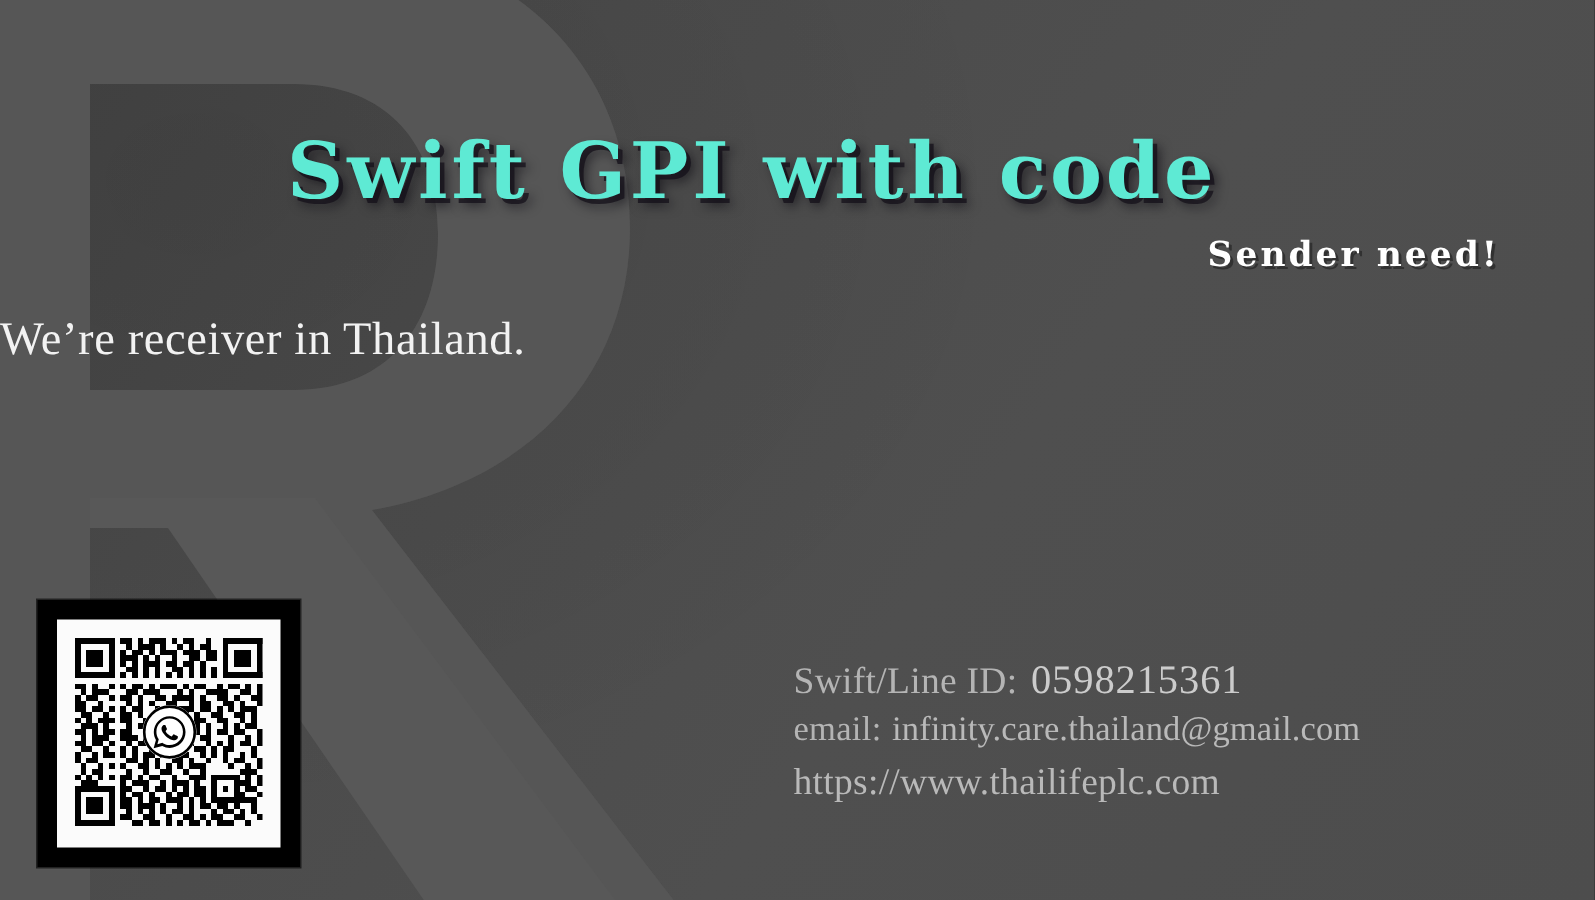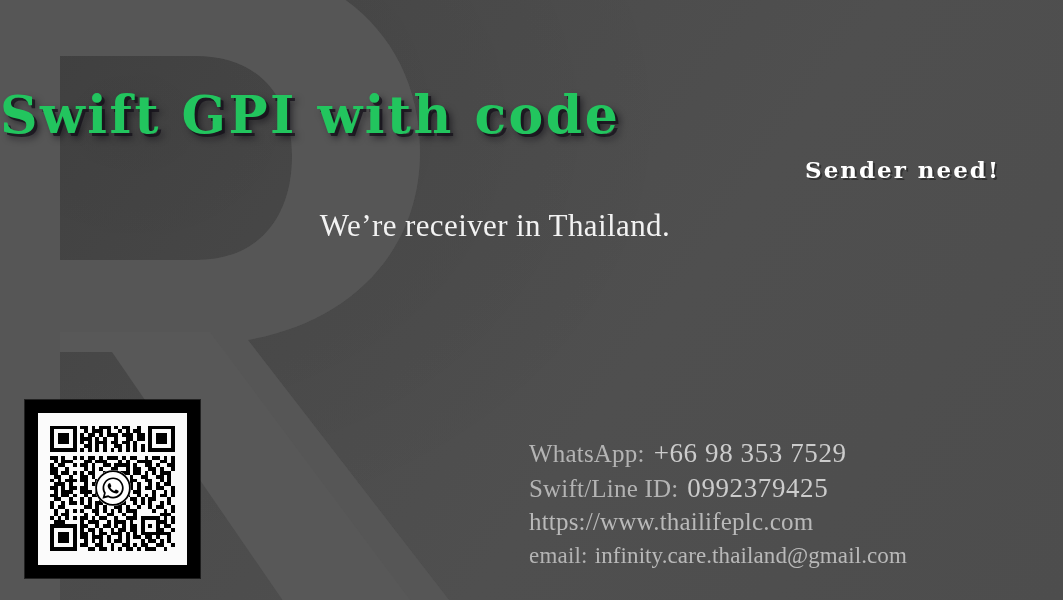--- a/index.html
+++ b/index.html
@@ -42,26 +42,26 @@
     position: absolute;
     left: 0;
     top: 0;
     width: 1063px;
   }
   .headline {
     position: absolute;
     left: 0;
     top: 84px;
     width: 1003px;
-    text-align: left;
+    text-align: center;
     font-family: "DejaVu Serif", serif;
     font-weight: bold;
     font-size: 52px;
     letter-spacing: 2.5px;
-    color: #22c55e;
+    color: #5eead4;
     text-shadow:
        3px 3px 0 rgba(20,16,26,0.75),
        5px 5px 7px rgba(10,8,14,0.55);
     white-space: nowrap;
   }
   .subhead {
     position: absolute;
     left: 0;
     top: 156px;
     width: 1000px;
@@ -72,21 +72,21 @@
     letter-spacing: 2px;
     color: #ffffff;
     text-shadow: 2px 2px 0 rgba(25,25,25,0.55);
     white-space: nowrap;
   }
   .tagline {
     position: absolute;
     left: 0;
     top: 208px;
     width: 990px;
-    text-align: center;
+    text-align: left;
     font-family: "Liberation Serif", serif;
     font-size: 31px;
     letter-spacing: 0.4px;
     color: #f2f2f2;
     white-space: nowrap;
   }
 
   
   .contact {
     position: absolute;
@@ -192,37 +192,33 @@
   </div>
 
   <div class="title-block">
     <div class="headline">Swift GPI with code</div>
     <div class="subhead">Sender need!</div>
     <div class="tagline">We’re receiver in Thailand.</div>
   </div>
 
   <div class="contact">
 
-    <div class="contact-row">
-      <span class="c-label">WhatsApp:</span>
-      <span class="c-value">+66 98 353 7529</span>
-    </div>
 
     <div class="contact-row">
       <span class="c-label">Swift/Line ID:</span>
-      <span class="c-value">0992379425</span>
-    </div>
-
-    <div class="contact-row plain">
-      <span class="c-label">https://www.thailifeplc.com</span>
+      <span class="c-value">0598215361</span>
     </div>
 
     <div class="contact-row small">
       <span class="c-label">email:</span>
       <span class="c-value">infinity.care.thailand@gmail.com</span>
+    </div>
+
+    <div class="contact-row plain">
+      <span class="c-label">https://www.thailifeplc.com</span>
     </div>
 
   </div>
 
   <div class="qr-frame">
     <div class="qr-paper">
       <div class="qr-matrix">
         <svg viewBox="0 0 33 33" shape-rendering="crispEdges" xmlns="http://www.w3.org/2000/svg" aria-hidden="true">
           <rect width="33" height="33" fill="#fbfbfb"></rect>
           <g fill="#000000">

